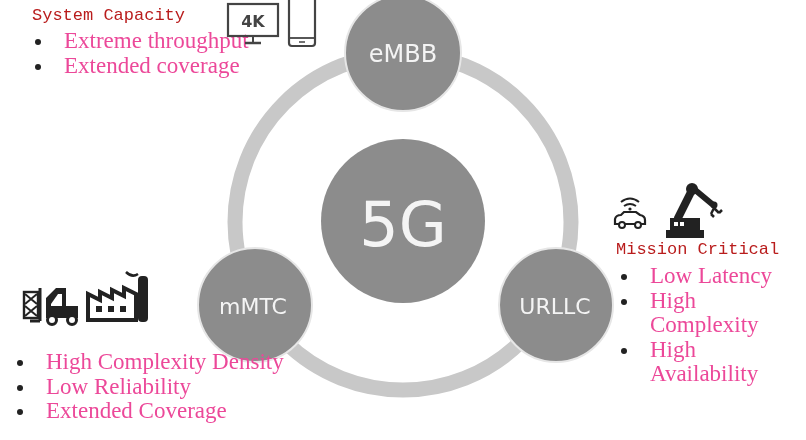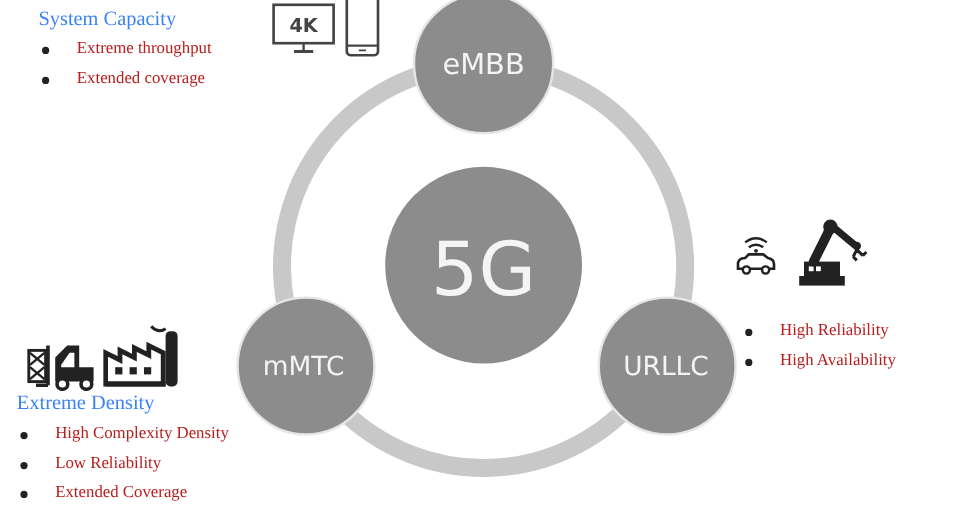--- a/index.html
+++ b/index.html
@@ -1,22 +1,22 @@
 <!DOCTYPE html>
 <html><head>
 <meta charset="utf-8">
 <style>
   html, body { margin:0; padding:0; background:#ffffff; }
   body { width:806px; height:440px; position:relative; overflow:hidden;
          font-family:"Liberation Serif", serif; color:#2a2a2a; }
   .diagram { position:absolute; left:0; top:0; width:806px; height:440px; }
   .txt { position:absolute; white-space:nowrap; }
-  .heading { font-size:17px; color:#3b82f6; }
+  .heading { font-size:17px; color:#b91c1c;font-family:Liberation Mono, monospace; }
   .bullets { position:absolute; margin:0; padding:0; list-style:none; }
-  .bullets li { position:relative; font-size:14px; line-height:24.5px; padding-left:34px; color:#b91c1c; }
+  .bullets li { position:relative; font-size:23px; line-height:24.5px; padding-left:34px; color:#ec4899; }
   .bullets li::before { content:""; position:absolute; left:5px; top:10px; width:6px; height:6px; border-radius:50%; background:#222; }
   .node-label { font-family:"DejaVu Sans", sans-serif; fill:#f4f4f4; text-anchor:middle; dominant-baseline:central; }
   svg.icon { position:absolute; }
 </style>
 </head>
 <body>
 
 <div class="diagram">
 
   <svg width="806" height="440" style="position:absolute;left:0;top:0">
@@ -68,22 +68,24 @@
     <rect x="6" y="50" width="38" height="8" fill="#222"></rect>
     <rect x="10" y="38" width="30" height="13" fill="#222"></rect>
     <rect x="14" y="42" width="4" height="4" fill="#fff"></rect>
     <rect x="20" y="42" width="4" height="4" fill="#fff"></rect>
     <path d="M18 38 L32 10" stroke="#222" stroke-width="8" stroke-linecap="round"></path>
     <circle cx="32" cy="9" r="6" fill="#222"></circle>
     <path d="M34 9 L52 24" stroke="#222" stroke-width="6" stroke-linecap="round"></path>
     <circle cx="54" cy="25" r="3.5" fill="#222"></circle>
     <path d="M54 28 L51 34 M54 28 L59 33 M51 34 L54 37 M59 33 L62 30" stroke="#222" stroke-width="2.5" fill="none"></path>
   </svg>
+  <div class="txt heading" style="left:616px;top:240px">Mission Critical</div>
   <ul class="bullets" style="left:616px;top:264px">
-    <li>High Reliability</li>
+    <li>Low Latency</li>
+    <li>High Complexity</li>
     <li>High Availability</li>
   </ul>
 
   <svg class="icon" style="left:22px;top:276px" width="62" height="50" viewBox="0 0 62 50">
     <rect x="2" y="16" width="14" height="26" fill="none" stroke="#222" stroke-width="2.4"></rect>
     <path d="M3 18 L15 28 M15 18 L3 28 M3 30 L15 40 M15 30 L3 40" stroke="#222" stroke-width="2"></path>
     <line x1="18" y1="12" x2="18" y2="45" stroke="#222" stroke-width="3"></line>
     <line x1="18" y1="45" x2="8" y2="45" stroke="#222" stroke-width="3"></line>
     <path d="M24 42 V22 L34 12 H44 V30 H56 V42 Z" fill="#222"></path>
     <path d="M29 28 L36 18 H40 V30 H29 Z" fill="#fff"></path>
@@ -92,19 +94,18 @@
   </svg>
   <svg class="icon" style="left:86px;top:268px" width="66" height="56" viewBox="0 0 66 56">
     <path d="M2 52 V26 L14 32 V24 L26 30 V22 L38 28 V20 L50 26 V52 Z" fill="none" stroke="#222" stroke-width="4"></path>
     <rect x="52" y="8" width="10" height="46" rx="4" fill="#222"></rect>
     <path d="M40 4 Q46 10 52 6" fill="none" stroke="#222" stroke-width="2.5"></path>
     <rect x="10" y="38" width="6" height="6" fill="#222"></rect>
     <rect x="22" y="38" width="6" height="6" fill="#222"></rect>
     <rect x="34" y="38" width="6" height="6" fill="#222"></rect>
     <line x1="2" y1="52" x2="52" y2="52" stroke="#222" stroke-width="4"></line>
   </svg>
-  <div class="txt heading" style="left:14px;top:326px">Extreme Density</div>
   <ul class="bullets" style="left:12px;top:350px">
     <li>High Complexity Density</li>
     <li>Low Reliability</li>
     <li>Extended Coverage</li>
   </ul>
 </div>
 
 </body></html>

